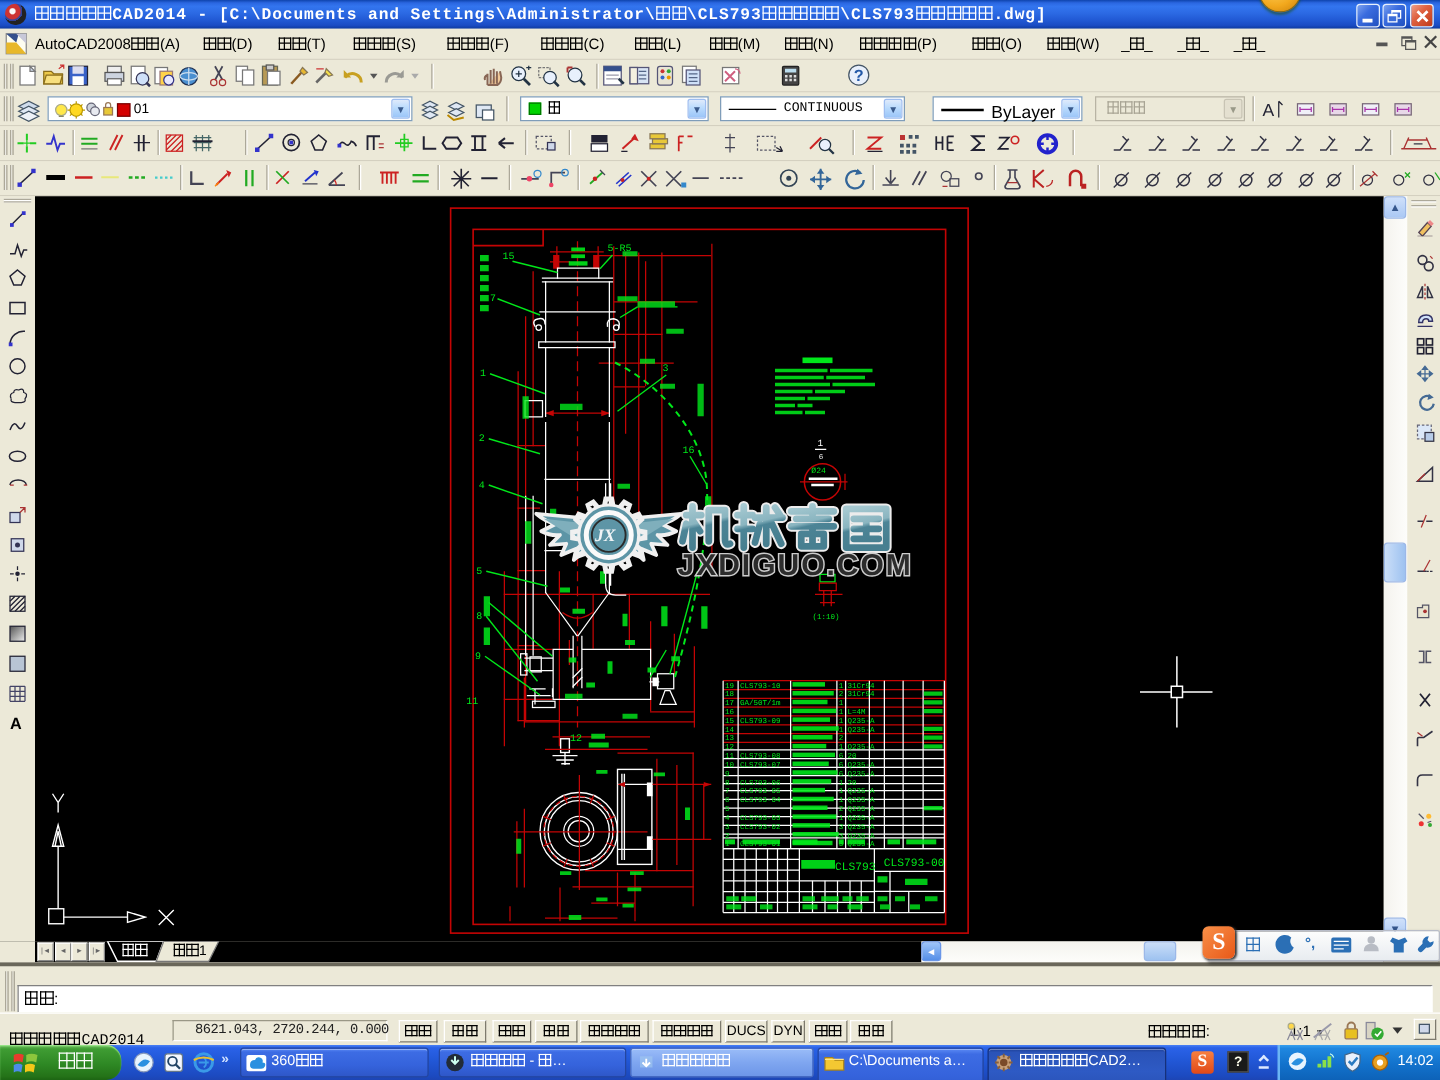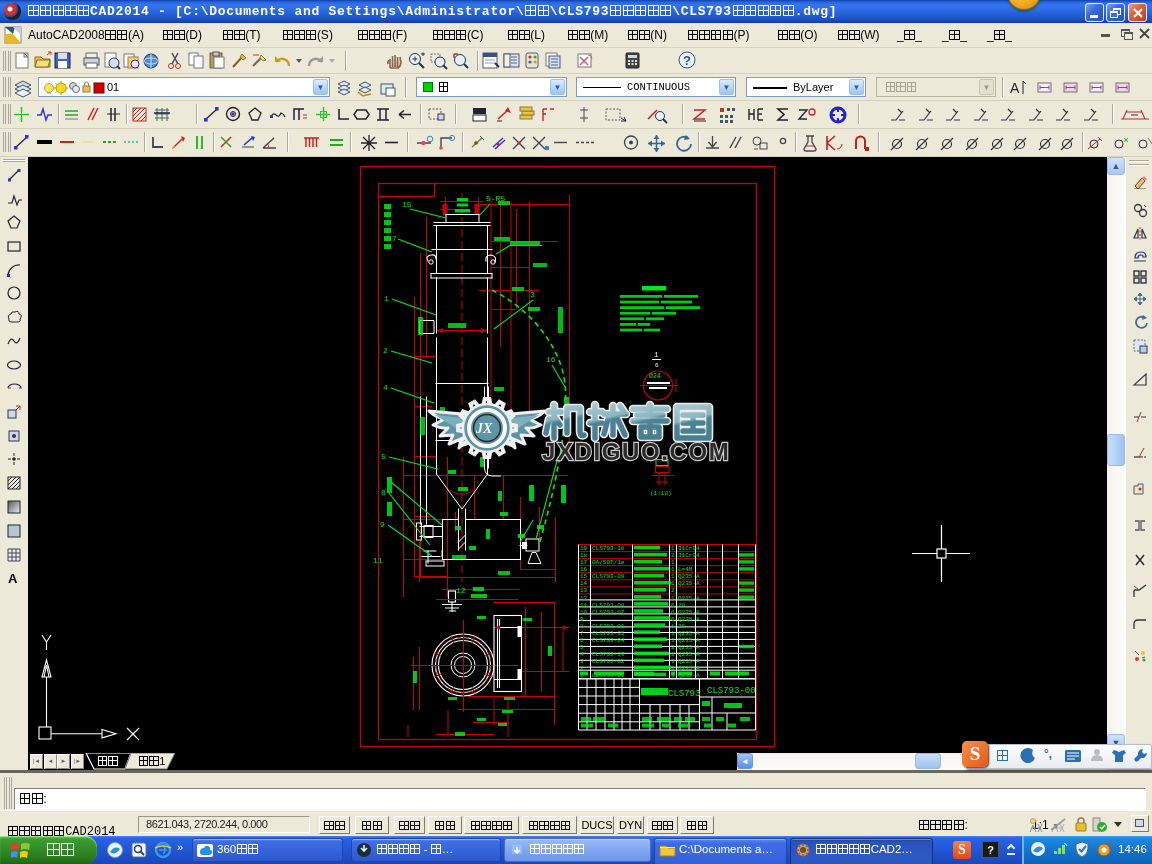--- a/index.html
+++ b/index.html
@@ -243,28 +243,28 @@
       <svg class="abs" style="left:378px;top:4px" width="19" height="19" viewBox="0 0 19 19">
         <rect x="3" y="6" width="12" height="10" fill="#dfe8f4" stroke="#456"></rect>
         <rect x="8" y="10" width="9" height="8" fill="#fff" stroke="#456"></rect>
       </svg>
       <div class="abs sep" style="left:405px;top:3px;height:20px"></div>
       <div class="combo" style="left:416px;top:3px;width:151px">
         <div class="abs" style="left:6px;top:4px;width:10px;height:10px;background:#00d400;border:1px solid #070"></div>
         <div class="abs" style="left:21px;top:3px;font-size:11px"><i class="cj"></i></div>
         <div class="cbtn">▼</div>
       </div>
-      <div class="combo" style="left:576px;top:3px;width:160px">
+      <div class="combo" style="left:576px;top:3px;width:148px">
         <div class="abs" style="left:6px;top:9px;width:38px;height:1px;background:#000"></div>
         <div class="abs" style="left:50px;top:3px;font-size:10.5px;font-family:'Liberation Mono',monospace">CONTINUOUS</div>
         <div class="cbtn">▼</div>
       </div>
       <div class="combo" style="left:746px;top:3px;width:120px">
         <div class="abs" style="left:6px;top:9px;width:34px;height:2px;background:#000"></div>
-        <div class="abs" style="left:46px;top:3px;font-size:11px">ByLayer</div>
+        <div class="abs" style="left:46px;top:3px;font-size:14px">ByLayer</div>
         <div class="cbtn">▼</div>
       </div>
       <div class="combo" style="left:876px;top:3px;width:120px;background:#ece9d8;border-color:#b8b4a4">
         <div class="abs" style="left:8px;top:3px;font-size:11px;color:#a8a494"><i class="cj"></i><i class="cj"></i><i class="cj"></i></div>
         <div class="cbtn" style="background:#e4e0d0;border-color:#c8c4b4;color:#998">▼</div>
       </div>
       <div class="abs sep" style="left:1002px;top:3px;height:20px"></div>
       <svg class="abs" style="left:1008px;top:4px" width="20" height="19" viewBox="0 0 20 19">
         <text x="2" y="15" font-size="14" fill="#223" font-family="Liberation Sans">A</text>
         <path d="M15 3 v13 m0 -13 l3 3" stroke="#223" fill="none"></path>
@@ -1277,21 +1277,21 @@
     </div>
     <div class="abs" style="left:0;top:770px;width:1152px;height:40px;background:#ece9d8;border-top:3px solid #6a675a">
       <div class="abs grip" style="left:4px;top:4px;height:32px"></div>
       <div class="abs grip" style="left:9px;top:4px;height:32px"></div>
       <div class="abs" style="left:14px;top:15px;width:1132px;height:22px;background:#fff;border:1px solid;border-color:#808080 #fff #fff #808080"></div>
       <div class="abs" style="left:19px;top:19px;font-size:12.5px;color:#000"><i class="cj"></i><i class="cj"></i>:</div>
     </div>
     <div class="abs" style="left:0;top:810px;width:1152px;height:26px;background:#ece9d8;border-top:1px solid #fff">
       <div class="abs" style="left:7px;top:13px;font-size:12px"><i class="cj"></i><i class="cj"></i><i class="cj"></i><span style="font-family:'Liberation Mono',monospace;font-size:12px"><i class="cj"></i><i class="cj"></i>CAD2014</span></div>
       <div class="abs" style="left:138px;top:5px;width:172px;height:17px;border:1px solid;border-color:#9a9786 #fff #fff #9a9786"></div>
-      <div class="abs" style="left:146px;top:7px;font-size:11px;color:#222;font-family:Liberation Sans, sans-serif;letter-spacing:-.4px">8621.043, 2720.244, 0.000</div>
+      <div class="abs" style="left:156px;top:7px;font-size:11px;color:#222;font-family:Liberation Mono, monospace;letter-spacing:-.4px">8621.043, 2720.244, 0.000</div>
       <div class="tbtn" style="left:319px;top:5px;width:31px;font-size:11px"><i class="cj"></i><i class="cj"></i></div>
       <div class="tbtn" style="left:355px;top:5px;width:34px;font-size:11px"><i class="cj"></i><i class="cj"></i></div>
       <div class="tbtn" style="left:394px;top:5px;width:31px;font-size:11px"><i class="cj"></i><i class="cj"></i></div>
       <div class="tbtn" style="left:428px;top:5px;width:34px;font-size:11px"><i class="cj"></i><i class="cj"></i></div>
       <div class="tbtn" style="left:464px;top:5px;width:55px;font-size:11px"><i class="cj"></i><i class="cj"></i><i class="cj"></i><i class="cj"></i></div>
       <div class="tbtn" style="left:522px;top:5px;width:55px;font-size:11px"><i class="cj"></i><i class="cj"></i><i class="cj"></i><i class="cj"></i></div>
       <div class="tbtn" style="left:580px;top:5px;width:34px;font-size:11px">DUCS</div>
       <div class="tbtn" style="left:617px;top:5px;width:27px;font-size:11px">DYN</div>
       <div class="tbtn" style="left:647px;top:5px;width:31px;font-size:11px"><i class="cj"></i><i class="cj"></i></div>
       <div class="tbtn" style="left:680px;top:5px;width:34px;font-size:11px"><i class="cj"></i><i class="cj"></i></div>
@@ -1395,21 +1395,21 @@
         </svg>
         <svg class="abs" style="left:50px;top:5px" width="17" height="17" viewBox="0 0 17 17">
           <path d="M8 1 l6 2 v5 q0 5 -6 8 q-6 -3 -6 -8 v-5z" fill="#e8f0fc" stroke="#468"></path>
           <path d="M5 8 l2.5 2.5 L12 5" stroke="#2a7ac0" stroke-width="2" fill="none"></path>
         </svg>
         <svg class="abs" style="left:72px;top:5px" width="17" height="17" viewBox="0 0 17 17">
           <circle cx="8" cy="9" r="6" fill="#e8a020" stroke="#a86008"></circle>
           <circle cx="8" cy="9" r="2.5" fill="#fff"></circle>
           <path d="M12 3 l3 -2" stroke="#a86008" stroke-width="1.5"></path>
         </svg>
-        <div class="abs" style="left:94px;top:7px;color:#fff;font-size:11.5px">14:46</div>
+        <div class="abs" style="left:94px;top:7px;color:#fff;font-size:11.5px">14:02</div>
       </div>
     </div>
     <div class="abs" style="left:966px;top:744px;width:186px;height:25px;background:linear-gradient(180deg,#fdfdfd,#e8ecf0);border:1px solid #b8bcc8;border-radius:2px;box-shadow:1px 2px 3px rgba(0,0,0,.4)"></div>
     <div class="abs" style="left:962px;top:741px;width:26px;height:26px;border-radius:5px;background:linear-gradient(135deg,#f89048,#e85818);box-shadow:1px 1px 2px #333">
       <div style="color:#fff;font-weight:bold;font-size:19px;text-align:center;line-height:25px;font-family:'Liberation Serif',serif">S</div>
     </div>
     <div class="abs" style="left:996px;top:748px;color:#2b6fb5;font-size:13px;font-weight:bold"><i class="cj"></i></div>
     <svg class="abs" style="left:1020px;top:747px" width="18" height="18" viewBox="0 0 18 18">
       <path d="M13 3 a7.5 7.5 0 1 0 2 8 a6 6 0 0 1 -2 -8" fill="#2b6fb5"></path>
     </svg>

